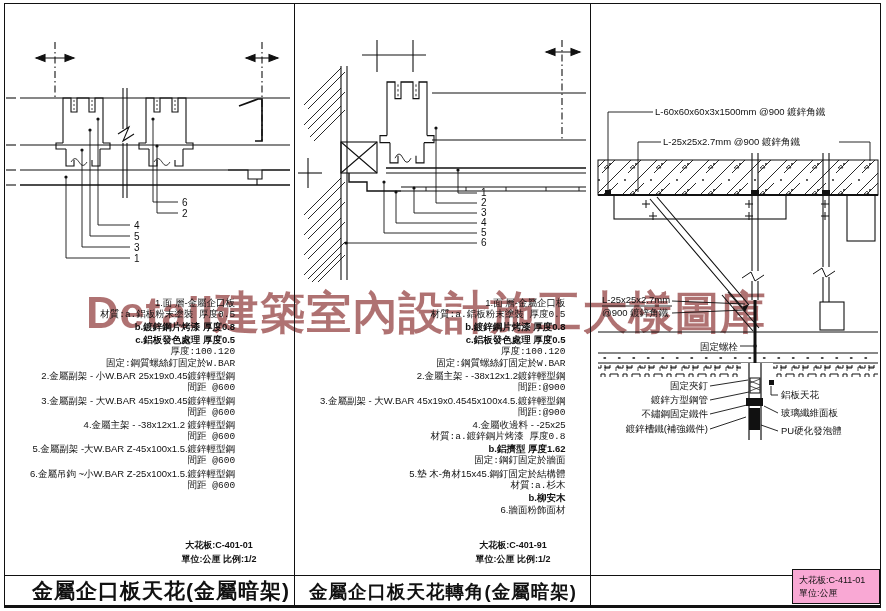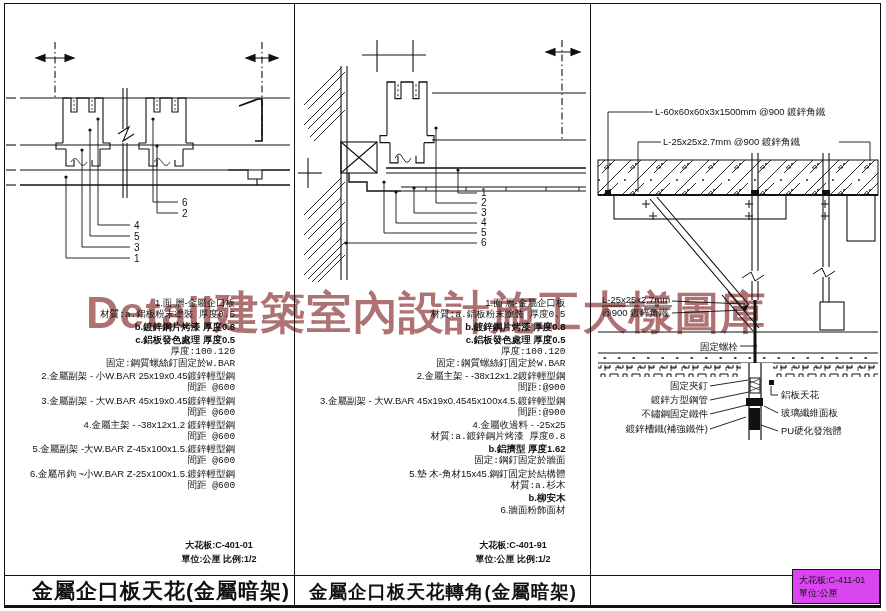--- a/index.html
+++ b/index.html
@@ -16,21 +16,21 @@
   .nl{height:12.2px;text-align:right;}
   .nl.i1{padding-left:9px;font-family:Liberation Mono, monospace;}
   .nl.i2{padding-left:32px;font-weight:bold;}
   .footer{position:absolute;font-size:9px;line-height:14px;text-align:center;z-index:2;font-weight:bold;}
   .titlecell{position:absolute;top:577px;height:28px;display:flex;align-items:center;
              justify-content:center;font-weight:bold;letter-spacing:1px;z-index:3;}
   .t-left{left:6px;width:288px;font-size:21px;margin-left:11px;}
   .t-mid{left:296px;width:294px;font-size:18.5px;}
   .t-right{left:592px;width:200px;font-size:18px;margin-top:48px;}
   .refbox{position:absolute;left:792px;top:569px;width:88px;height:35px;border:1.5px solid #111;
-          background:#d946ef;font-size:9px;line-height:13px;padding:4px 0 0 6px;z-index:5;box-sizing:border-box;}
+          background:#f9a8d4;font-size:9px;line-height:13px;padding:4px 0 0 6px;z-index:5;box-sizing:border-box;}
   svg{position:absolute;z-index:2;overflow:visible;}
   svg text{font-family:"Liberation Sans","DejaVu Sans",sans-serif;fill:#111;}
 </style>
 </head>
 <body>
 
 <div class="sheet">
 
   <div class="watermark">Detail建築室內設計施工大樣圖庫</div>
 

